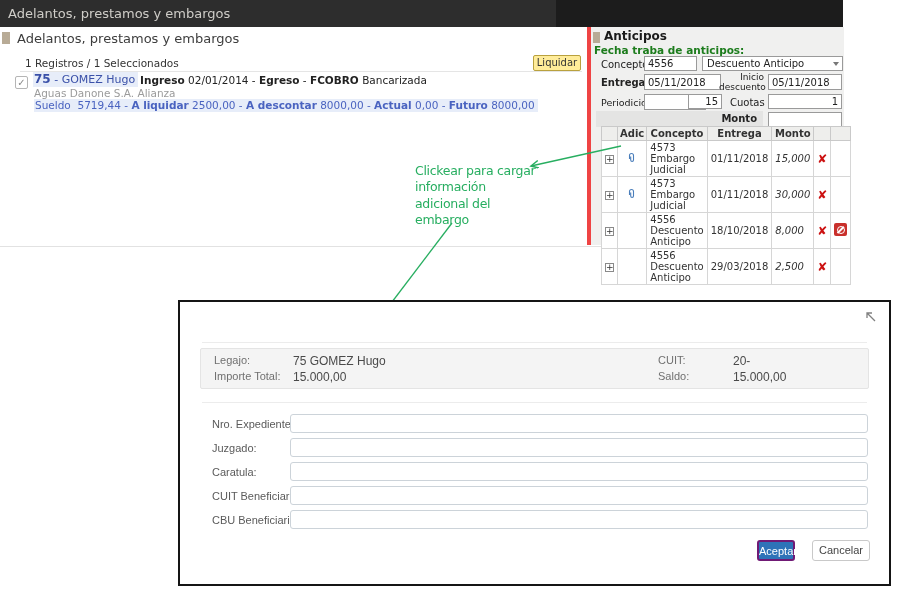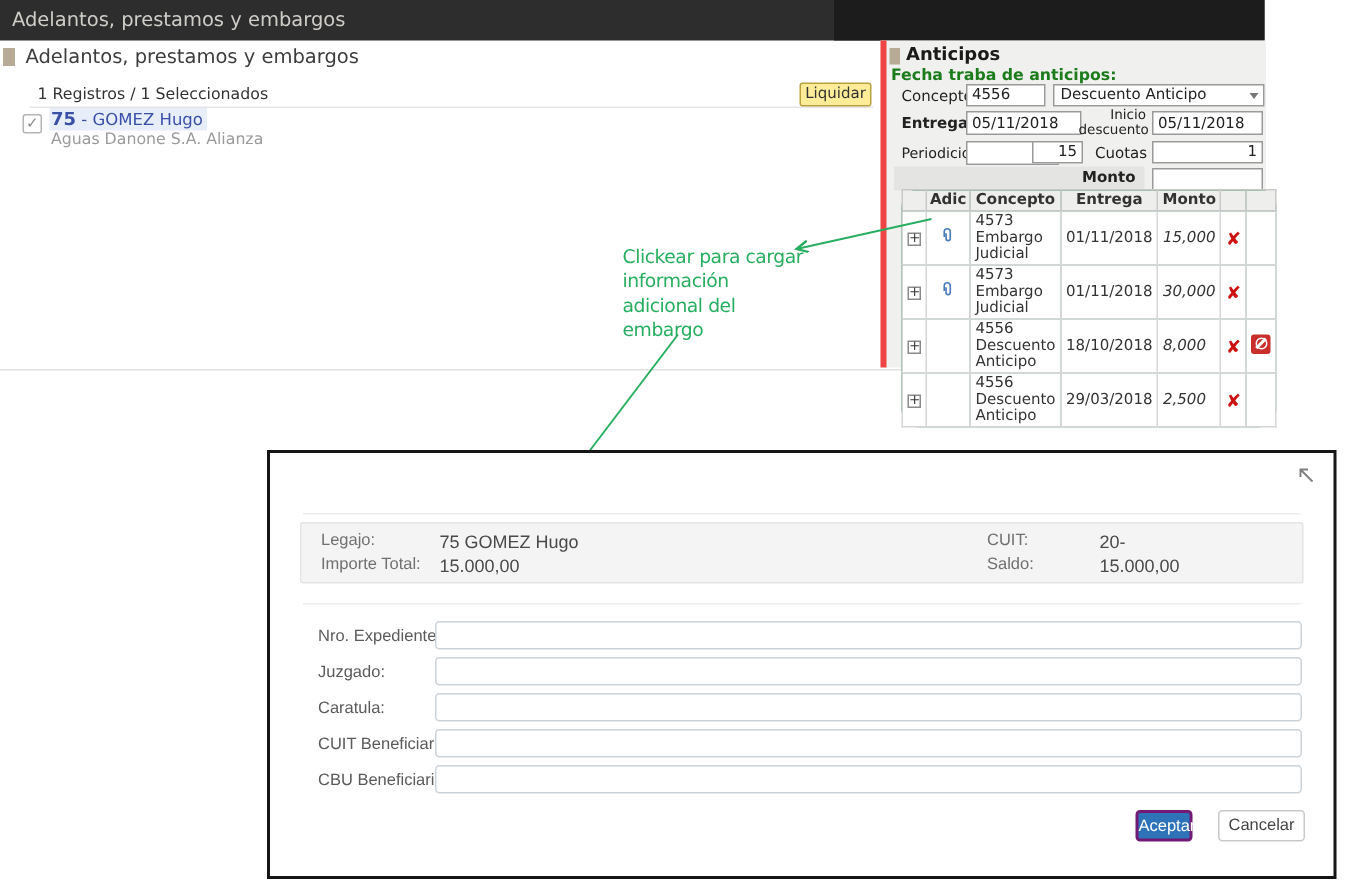--- a/index.html
+++ b/index.html
@@ -32,21 +32,21 @@
   .panel-handle { position:absolute; left:2px; top:5px; width:7px; height:11px; background:#b8ab96; }
   .panel-title { position:absolute; left:13px; top:2px; font-size:12px; font-weight:bold; color:#1a1a1a; }
   .fecha-label { position:absolute; left:3px; top:17px; font-size:10.5px; font-weight:bold; color:#1c7c1c; }
   .plabel { position:absolute; font-size:10px; color:#222; }
   .pinput { position:absolute; background:#fff; border:1px solid #9a9a9a; font-size:10px; padding:0 3px; font-family:"DejaVu Sans",sans-serif; color:#222; }
   .pselect { position:absolute; background:#fff; border:1px solid #9a9a9a; font-size:10px; padding:0 14px 0 4px; color:#222; line-height:13px; cursor:pointer; }
   .pselect .chev { position:absolute; right:3px; top:5px; width:0; height:0; border-left:3px solid transparent; border-right:3px solid transparent; border-top:4px solid #777; }
   .monto-band { position:absolute; left:5px; top:84px; width:167px; height:16px; background:#e4e4e3; font-size:10px; font-weight:bold; color:#222; text-align:right; padding:2px 6px 0 0; }
 
   
-  .ptable { position:absolute; left:10px; top:99px; border-collapse:collapse; font-size:10px; color:#333; background:#15803d;border-radius:12px; }
+  .ptable { position:absolute; left:10px; top:99px; border-collapse:collapse; font-size:10px; color:#333; background:#15803d; }
   .ptable th { background:#eeeeec; border:1px solid #c9c9c9; font-weight:bold; font-size:10px; height:14px; padding:0 2px; }
   .ptable td { background:#fff; border:1px solid #d6d6d6; height:23px; padding:1px 3px; vertical-align:middle; }
   .td-monto { text-align:left;font-style:italic; }
   .expand-box { display:inline-block; width:9px; height:9px; border:1px solid #8a8a8a; line-height:7px; font-size:9px; text-align:center; background:#fff; color:#333; cursor:pointer; }
   .del-x { color:#cc1111; font-weight:bold; font-size:12px; text-align:center; cursor:pointer; }
   .clip { cursor:pointer; }
   .blocked { position:relative; display:inline-block; width:13px; height:13px; background:#c9302c; border-radius:2px; }
   .blocked .circ { position:absolute; left:2.5px; top:2.5px; width:8px; height:8px; border:1.5px solid #fff; border-radius:50%; }
   .blocked .bar { position:absolute; left:2px; top:5.8px; width:9px; height:1.5px; background:#fff; transform:rotate(-45deg); }
 
@@ -81,21 +81,23 @@
   <div class="collapse-handle"></div>
   <div class="subbar-title">Adelantos, prestamos y embargos</div>
   <div class="main-bottom"></div>
 
   <div class="records-summary">1 Registros / 1 Seleccionados</div>
   <div class="records-sep"></div>
   <div class="btn-liquidar">Liquidar</div>
 
   <div class="row-check">✓</div>
   <div class="row-name"><b>75</b> <span>- GOMEZ  Hugo</span></div>
+  <div class="row-status"><b>Ingreso</b> <span>02/01/2014 -</span> <b>Egreso</b> <span>-</span> <b>FCOBRO</b> <span>Bancarizada</span></div>
   <div class="row-company">Aguas Danone S.A. Alianza</div>
+  <div class="row-salary"><span>Sueldo</span>&nbsp; <span>5719,44 -</span> <b>A liquidar</b> <span>2500,00 -</span> <b>A descontar</b> <span>8000,00 -</span> <b>Actual</b> <span>0,00 -</span> <b>Futuro</b> <span>8000,00</span></div>
 
   <div class="panel">
     <div class="panel-handle"></div>
     <div class="panel-title">Anticipos</div>
     <div class="fecha-label">Fecha traba de anticipos:</div>
 
     <div class="plabel" style="left:10px; top:32px;">Concepto</div>
     <input class="pinput" style="left: 53px; top: 29px; width: 53px; height: 15px;" value="4556">
     <div class="pselect" style="left:111px; top:29px; width:141px; height:15px;"><span>Descuento Anticipo</span><span class="chev"></span></div>
 

